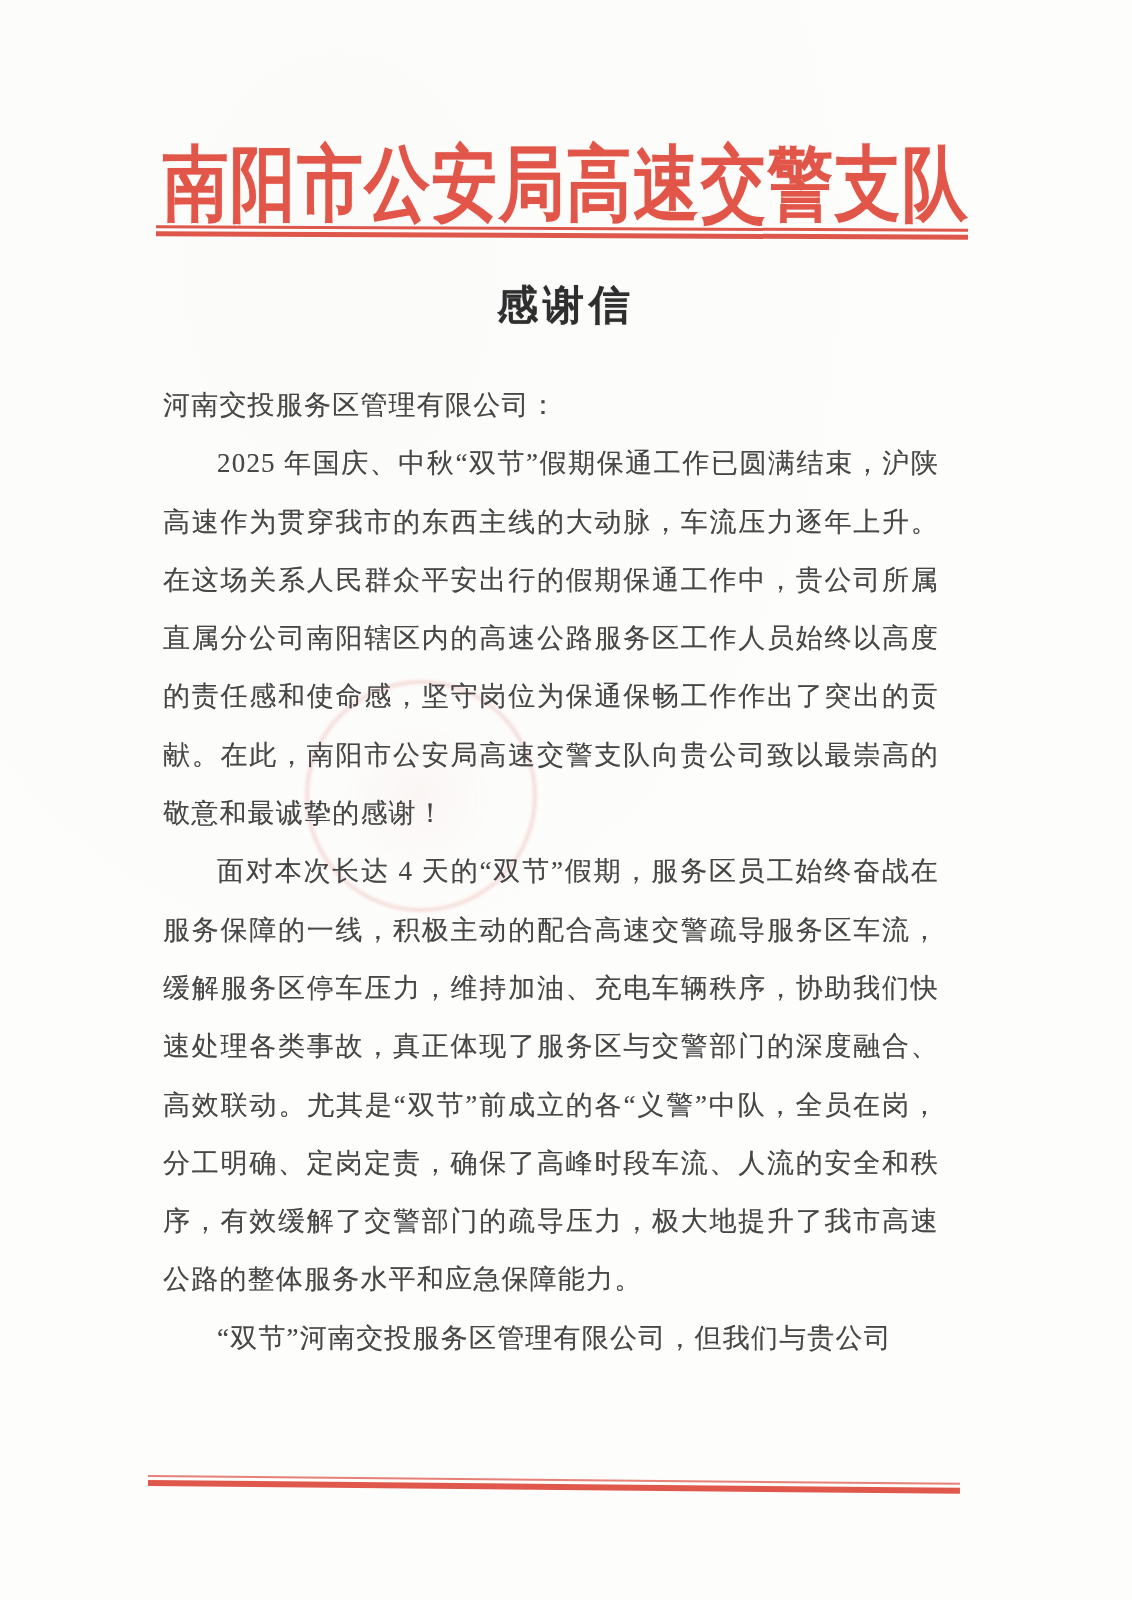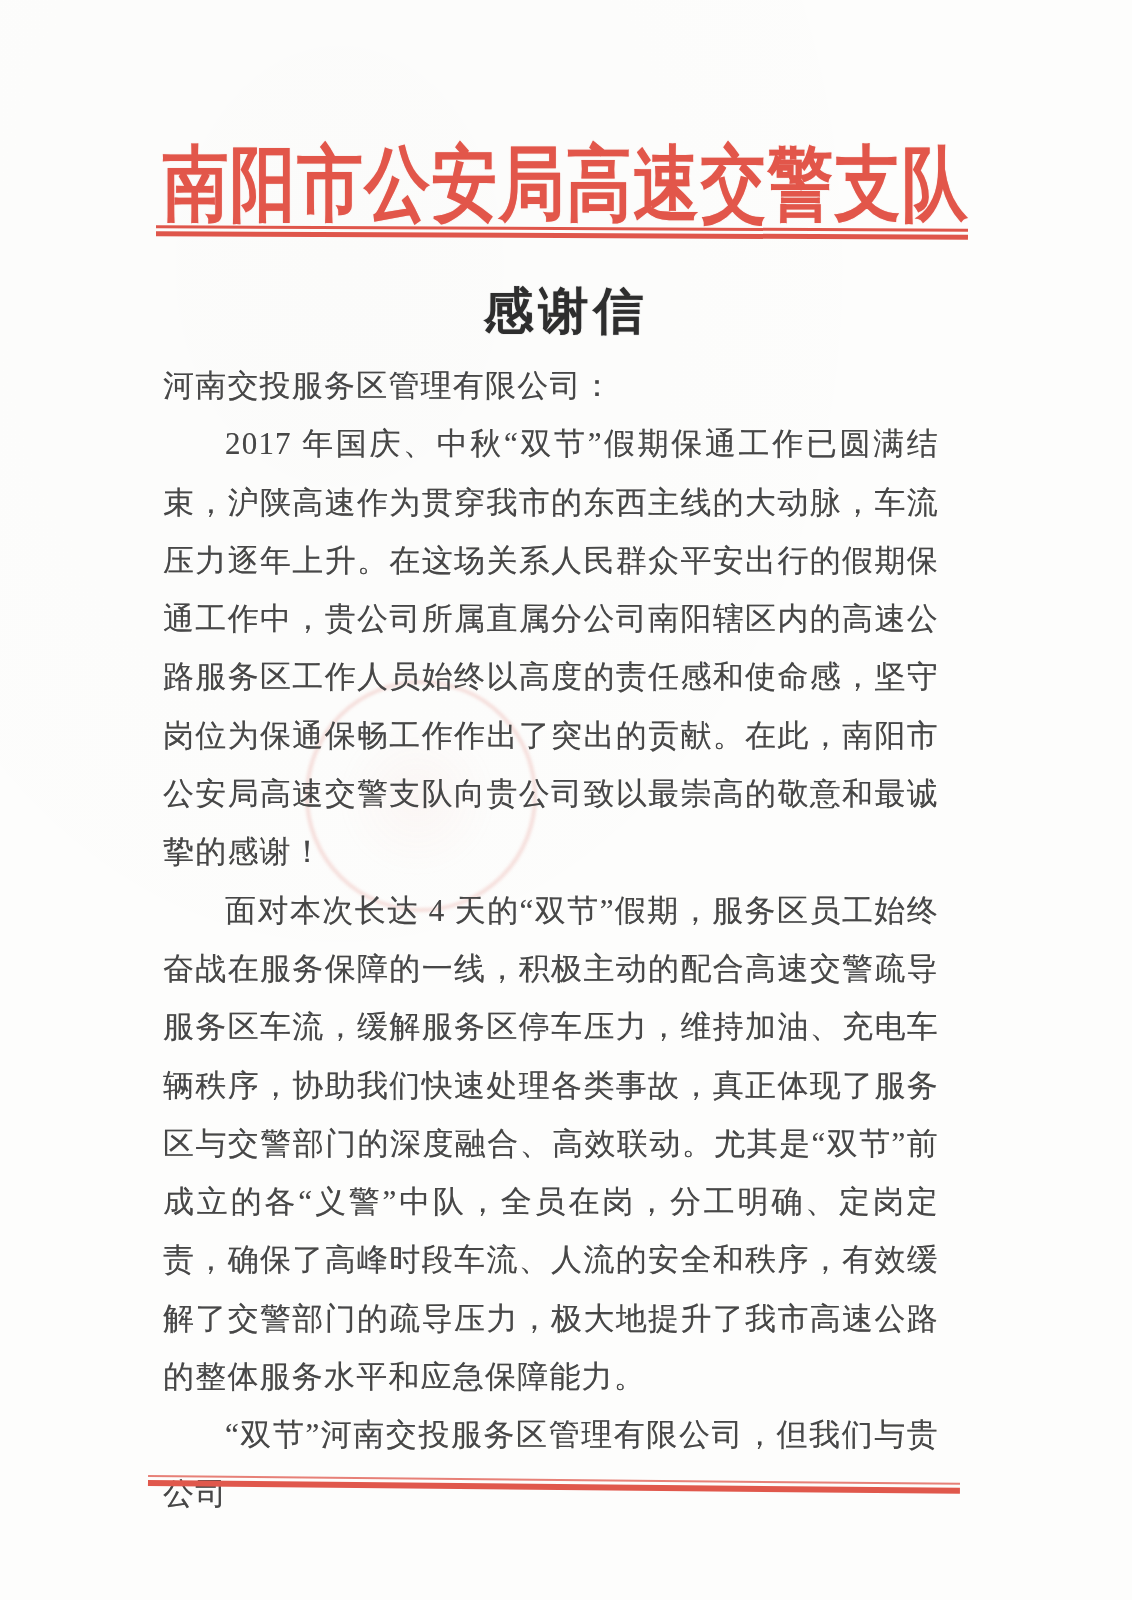--- a/index.html
+++ b/index.html
@@ -39,32 +39,32 @@
     transform: rotate(0.25deg);
   }
   .rule-header .thin  { height: 3px; background: #df564b; margin-bottom: 3px; }
   .rule-header .thick { height: 5px; background: #df564b; }
 
   
   .doc-title {
     position: absolute;
     top: 278px; left: 0; right: 0;
     text-align: center;
-    font-size: 50px;
+    font-size: 41px;
     font-weight: bold;
     color: #2e2e2e;
     letter-spacing: 5px;
     text-shadow: 0 0 1px rgba(40,40,40,0.5);
   }
 
   
   .letter-body {
     position: absolute;
-    top: 357px; left: 163px; width: 776px;
-    font-size: 31px;
+    top: 376px; left: 163px; width: 776px;
+    font-size: 27px;
     line-height: 58.3px;
     color: #474747;
     text-align: justify;
     text-justify: inter-character;
     letter-spacing: 1.2px;
     text-shadow: 0 0 0.6px rgba(70,70,70,0.45);
   }
   .letter-body p { text-indent: 2em; margin: 0; }
   .salutation { text-indent: 0; }
 
@@ -107,21 +107,21 @@
     <div class="thin"></div>
     <div class="thick"></div>
   </div>
 
   <div class="doc-title">感谢信</div>
 
   <div class="stamp-ring"></div>
 
   <div class="letter-body">
     <div class="salutation">河南交投服务区管理有限公司：</div>
-    <p>2017 年国庆、中秋“双节”假期保通工作已圆满结束，沪陕高速作为贯穿我市的东西主线的大动脉，车流压力逐年上升。在这场关系人民群众平安出行的假期保通工作中，贵公司所属直属分公司南阳辖区内的高速公路服务区工作人员始终以高度的责任感和使命感，坚守岗位为保通保畅工作作出了突出的贡献。在此，南阳市公安局高速交警支队向贵公司致以最崇高的敬意和最诚挚的感谢！</p>
+    <p>2025 年国庆、中秋“双节”假期保通工作已圆满结束，沪陕高速作为贯穿我市的东西主线的大动脉，车流压力逐年上升。在这场关系人民群众平安出行的假期保通工作中，贵公司所属直属分公司南阳辖区内的高速公路服务区工作人员始终以高度的责任感和使命感，坚守岗位为保通保畅工作作出了突出的贡献。在此，南阳市公安局高速交警支队向贵公司致以最崇高的敬意和最诚挚的感谢！</p>
     <p>面对本次长达 4 天的“双节”假期，服务区员工始终奋战在服务保障的一线，积极主动的配合高速交警疏导服务区车流，缓解服务区停车压力，维持加油、充电车辆秩序，协助我们快速处理各类事故，真正体现了服务区与交警部门的深度融合、高效联动。尤其是“双节”前成立的各“义警”中队，全员在岗，分工明确、定岗定责，确保了高峰时段车流、人流的安全和秩序，有效缓解了交警部门的疏导压力，极大地提升了我市高速公路的整体服务水平和应急保障能力。</p>
     <p>“双节”河南交投服务区管理有限公司，但我们与贵公司</p>
   </div>
 
   <div class="rule-footer">
     <div class="thin"></div>
     <div class="thick"></div>
   </div>
 
 </div>

